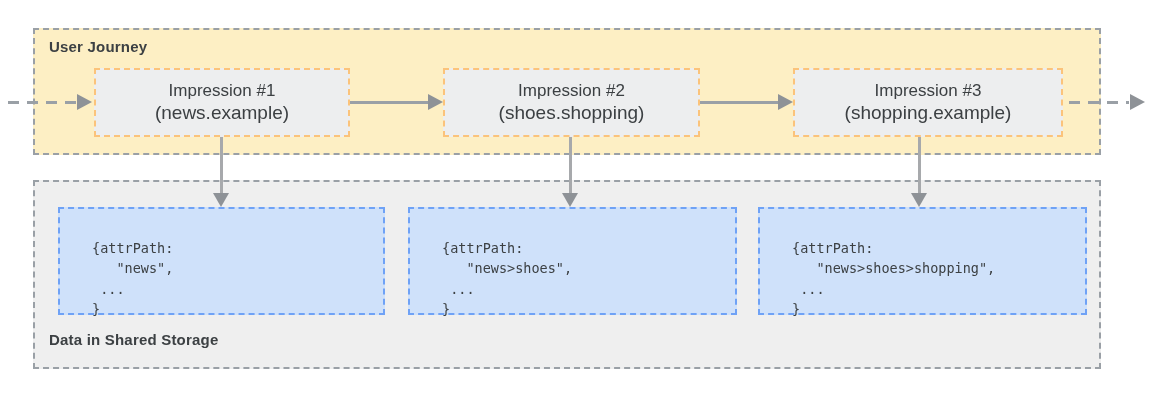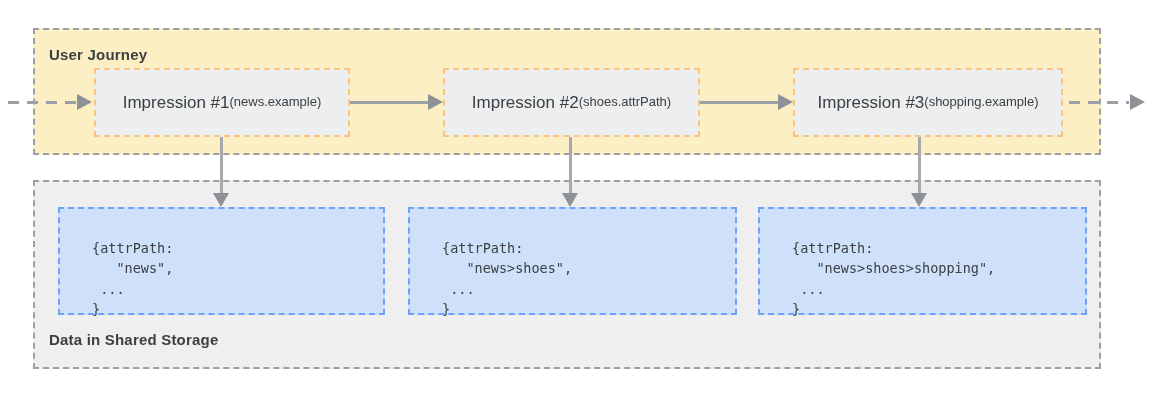--- a/index.html
+++ b/index.html
@@ -28,41 +28,41 @@
     background: #EFEFEF;
     border: 2px dashed #9AA0A6;
   }
   .section-label {
     position: absolute;
     font-size: 15px;
     font-weight: bold;
     color: #3C4043;
     letter-spacing: 0.2px;
   }
-  .journey-label { left: 14px; top: 16px; }
+  .journey-label { left: 14px; top: 8px; }
   .storage-label { left: 14px; bottom: 19px; }
 
   
   .impression {
     position: absolute;
     top: 68px;
     height: 69px;
     background: #EDEEEF;
     border: 2px dashed #FBC37B;
     display: flex;
-    flex-direction: row;
+    flex-direction: column;
     align-items: center;
     justify-content: center;
     text-align: center;
   }
   .imp-1 { left: 94px;  width: 256px; }
   .imp-2 { left: 443px; width: 257px; }
   .imp-3 { left: 793px; width: 270px; }
   .impression-title { font-size: 17px; color: #3C4043; line-height: 1.25; }
-  .impression-sub   { font-size: 13px; color: #3C4043; line-height: 1.25; }
+  .impression-sub   { font-size: 19px; color: #3C4043; line-height: 1.25; }
 
   
   .h-line {
     position: absolute;
     top: 101px;
     height: 3px;
   }
   .h-solid { background: #9AA0A6; }
   .h-dash {
     background: repeating-linear-gradient(90deg, #9AA0A6 0 11px, transparent 11px 19px);
@@ -152,21 +152,21 @@
 
   <div class="h-line h-dash line-exit"></div>
   <div class="arr-r arr-r-exit"></div>
 
   <div class="impression imp-1">
     <div class="impression-title">Impression #1</div>
     <div class="impression-sub">(news.example)</div>
   </div>
   <div class="impression imp-2">
     <div class="impression-title">Impression #2</div>
-    <div class="impression-sub">(shoes.attrPath)</div>
+    <div class="impression-sub">(shoes.shopping)</div>
   </div>
   <div class="impression imp-3">
     <div class="impression-title">Impression #3</div>
     <div class="impression-sub">(shopping.example)</div>
   </div>
 
   <div class="v-line v-1"></div>
   <div class="arr-d arr-d-1"></div>
   <div class="v-line v-2"></div>
   <div class="arr-d arr-d-2"></div>

